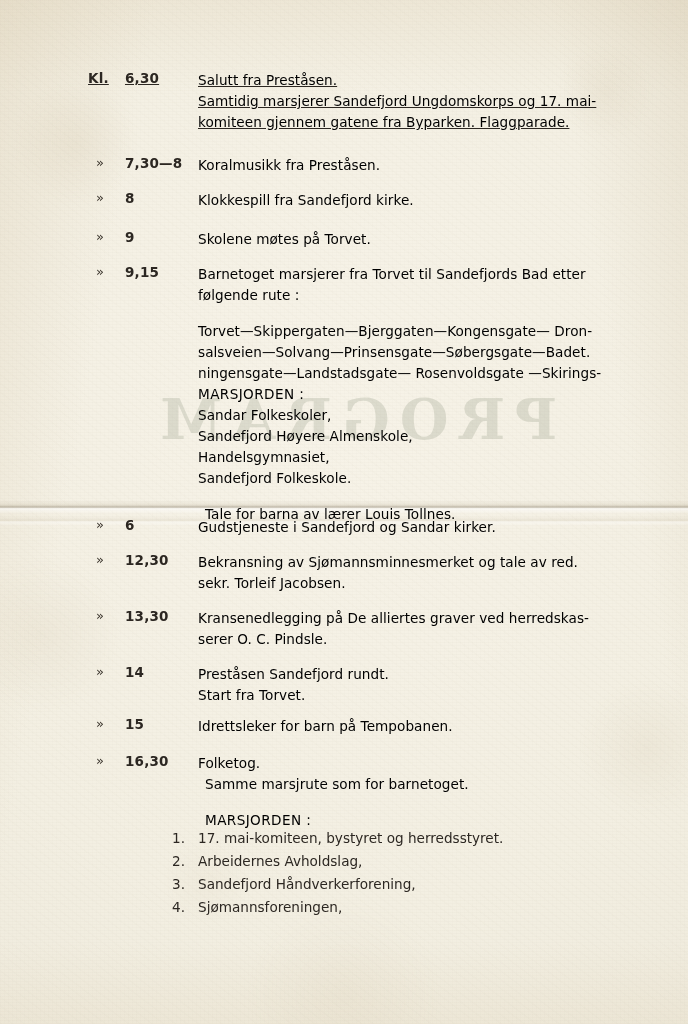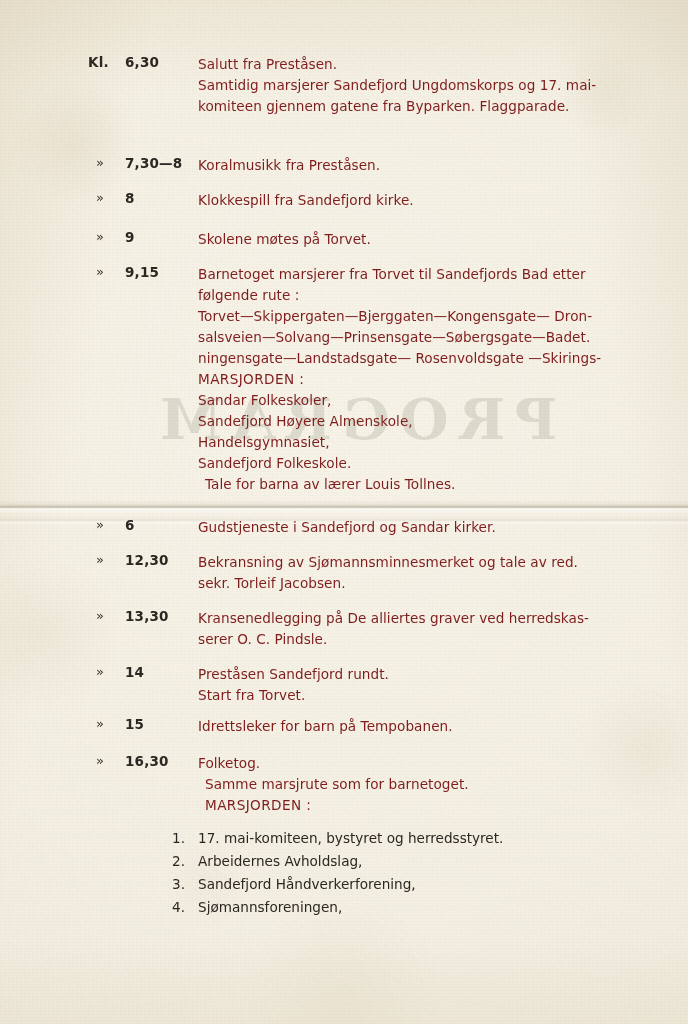--- a/index.html
+++ b/index.html
@@ -131,30 +131,30 @@
     letter-spacing: 0.2px;
     padding-left: 7px;
     box-sizing: border-box;
   }
   .col-body {
     width: 425px;
     flex: 0 0 425px;
     font-size: 13.6px;
     line-height: 21px;
     letter-spacing: 0.05px;
-    color: #7f1d1d;
+    color: #000000;
   }
   .col-body .line { display: block; }
   .col-body .justified {
     text-align: justify;
     text-justify: inter-word;
   }
   .indent-small { padding-left: 7px; display: block; }
 
-  .block-gap { margin-top: 0; display: block; }
+  .block-gap { margin-top: 15px; display: block; }
 
   .list-heading {
     display: block;
     letter-spacing: 0.4px;
   }
 
   .numbered {
     position: absolute;
     font-size: 13.6px;
     line-height: 23px;
@@ -181,21 +181,21 @@
   <div class="paper-mottle"></div>
   <div class="paper-grain"></div>
 
   <div class="showthrough" style="left:150px; top:386px; font-size:56px;">PROGRAM</div>
 
   <div class="fold" style="top:500px;"></div>
   <div class="fold-2" style="top:516px;"></div>
 
   <div class="sheet">
 
-    <div class="row" style="left:88px; top:54px;">
+    <div class="row" style="left:88px; top:70px;text-decoration:underline;">
       <div class="col-kl">Kl.</div>
       <div class="col-time">6,30</div>
       <div class="col-body">
         <span class="line">Salutt fra Preståsen.</span>
         <span class="line justified">Samtidig marsjerer Sandefjord Ungdomskorps og 17. mai-</span>
         <span class="line">komiteen gjennem gatene fra Byparken.   Flaggparade.</span>
       </div>
     </div>
 
     <div class="row" style="left:88px; top:155px;">

